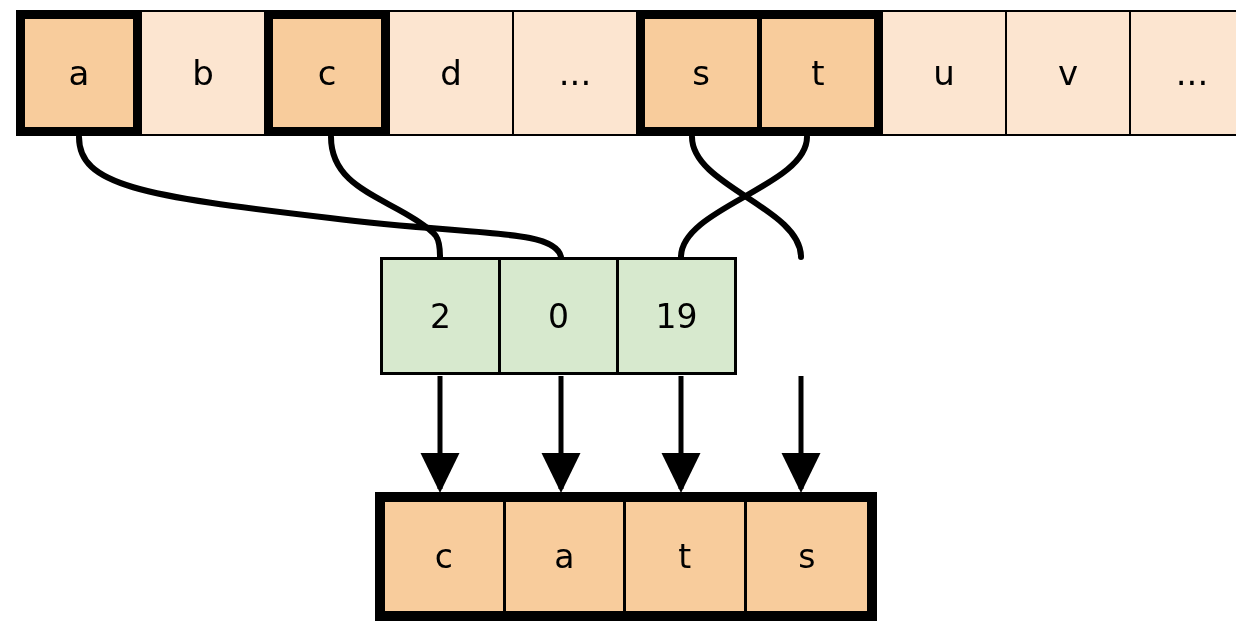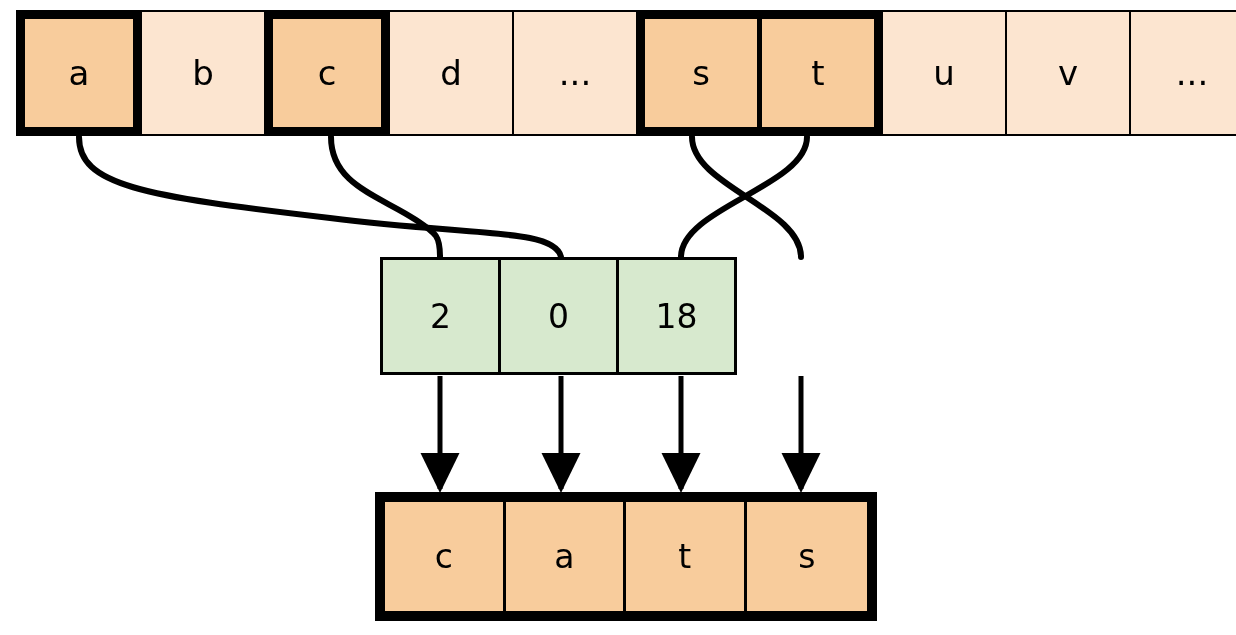--- a/index.html
+++ b/index.html
@@ -134,21 +134,21 @@
     <div class="cell hl pair-left">s</div>
     <div class="cell hl pair-right">t</div>
     <div class="cell">u</div>
     <div class="cell">v</div>
     <div class="cell">...</div>
   </div>
 
   <div class="row" id="index-row">
     <div class="cell">2</div>
     <div class="cell">0</div>
-    <div class="cell">18</div>
+    <div class="cell">19</div>
   </div>
 
   <div class="row" id="output-row">
     <div class="cell">c</div>
     <div class="cell">a</div>
     <div class="cell">t</div>
     <div class="cell">s</div>
   </div>
 
 </div>

